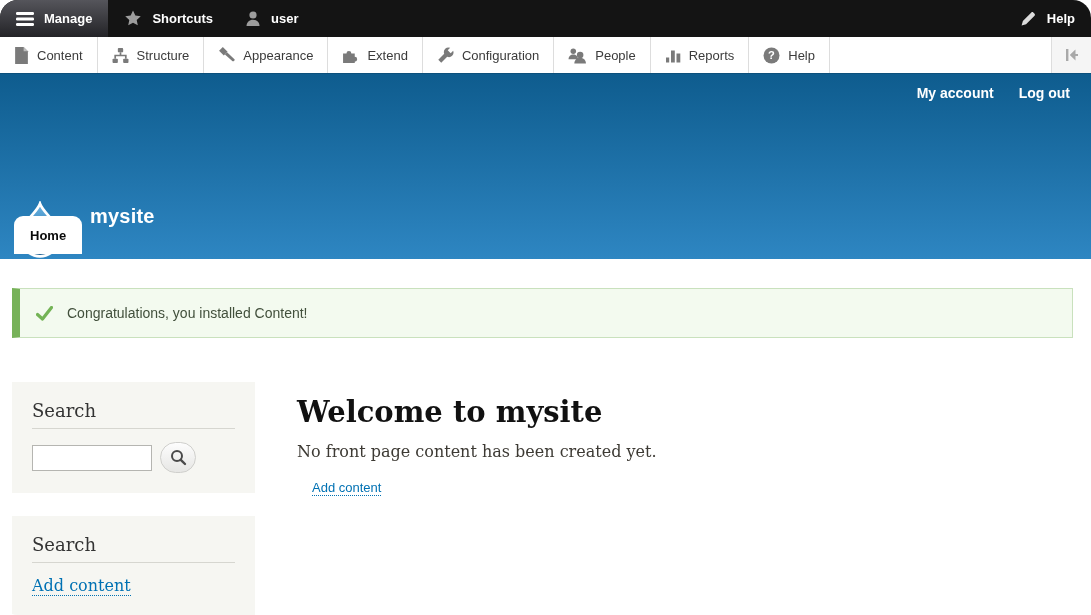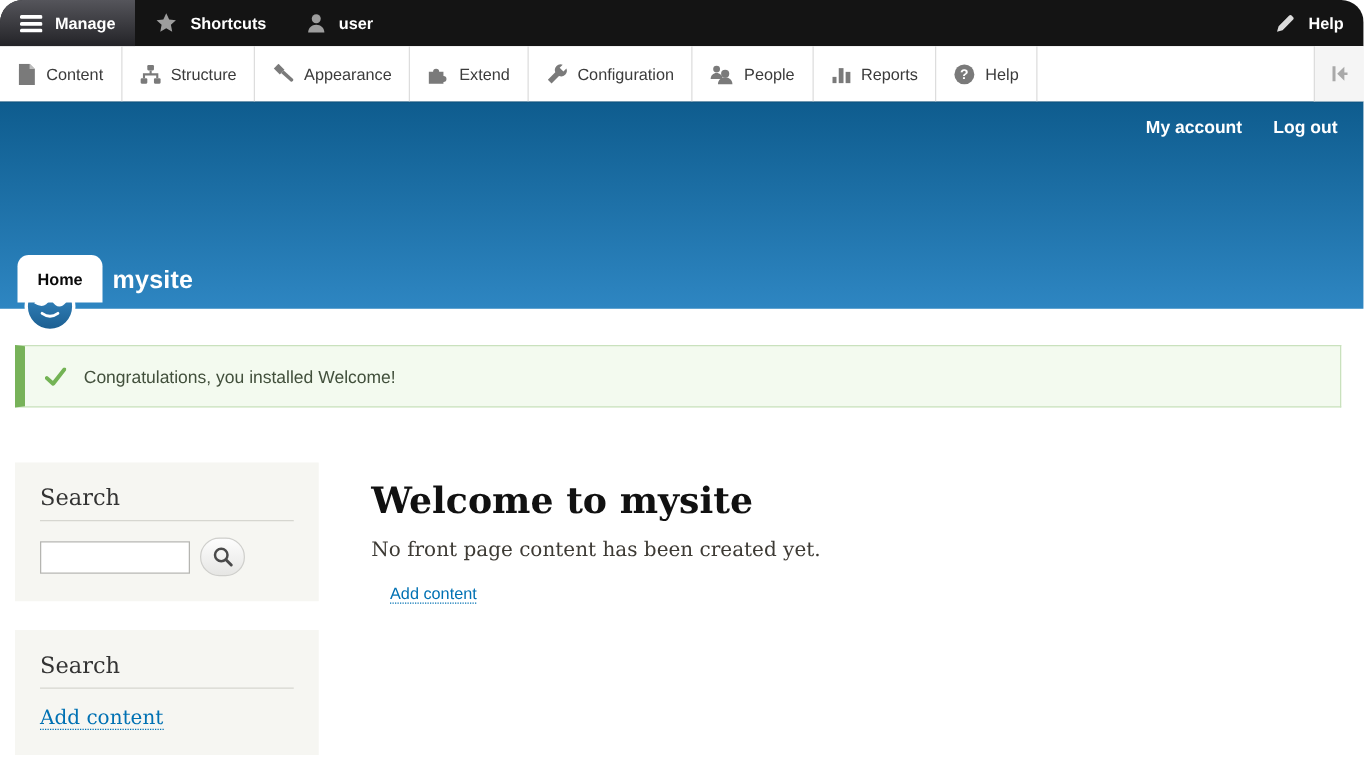--- a/index.html
+++ b/index.html
@@ -14,38 +14,38 @@
     height:37px; background:#141414; display:flex; align-items:stretch;
     color:#fff; font-size:13px; font-weight:bold;
   }
   .bar1-item { display:flex; align-items:center; gap:10px; padding:0 16px; cursor:pointer; }
   .bar1-item.active { background:linear-gradient(#55555b,#232327); }
   .bar1-spacer { flex:1; }
   .bar1 svg { display:block; }
 
   
   .bar2 {
-    height:44px; background:#fff; display:flex; align-items:stretch;
+    height:36px; background:#fff; display:flex; align-items:stretch;
     color:#3b3b3b; font-size:13px; box-shadow:0 1px 0 rgba(0,0,0,0.12);
     position:relative; z-index:2;
   }
   .bar2-item {
     display:flex; align-items:center; gap:8px; padding:0 14px;
     border-right:1px solid #ddd; cursor:pointer; white-space:nowrap;
   }
   .bar2-spacer { flex:1; }
   .bar2-toggle {
     width:40px; display:flex; align-items:center; justify-content:center;
     background:#f5f5f5; border-left:1px solid #ddd; cursor:pointer;
   }
   .bar2 svg { display:block; }
 
   
   .header {
-    position:relative; height:166px;
+    position:relative; height:186px;
     background:linear-gradient(#0e5c8e, #2e86c2);
   }
   .secondary-menu {
     position:absolute; top:12px; right:21px; display:flex; gap:25px;
     font-size:14px; font-weight:bold;
   }
   .secondary-menu a { color:#fff; text-decoration:none; cursor:pointer; }
   .branding { position:absolute; left:11px; top:128px; display:flex; align-items:center; gap:21px; }
   .site-logo { width:58px; height:58px; display:block; cursor:pointer; }
   .site-name {
@@ -236,21 +236,21 @@
       <a class="tab">Home</a>
     </div>
   </div>
 
   <div class="content">
 
     <div class="status-message">
       <svg width="17" height="15" viewBox="0 0 17 15">
         <path d="M1.5 8.5 L6.5 13 L15.5 1.5" stroke="#73b355" stroke-width="3.2" fill="none" stroke-linecap="round" stroke-linejoin="round"></path>
       </svg>
-      <span class="status-text">Congratulations, you installed Welcome!</span>
+      <span class="status-text">Congratulations, you installed Content!</span>
     </div>
 
     <div class="columns">
 
       <div class="sidebar">
         <div class="block">
           <div class="block-title">Search</div>
           <hr>
           <div class="search-form">
             <input class="search-input" type="text" value="" style="">

